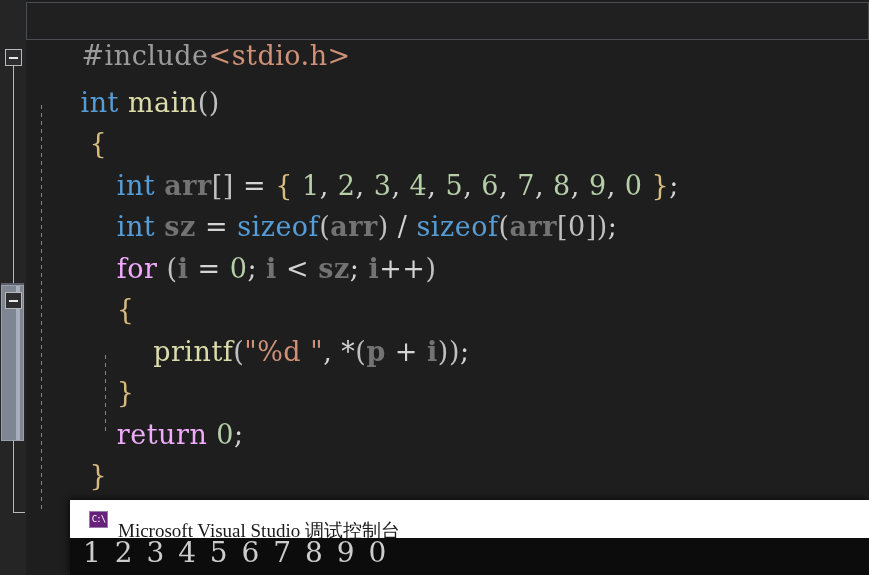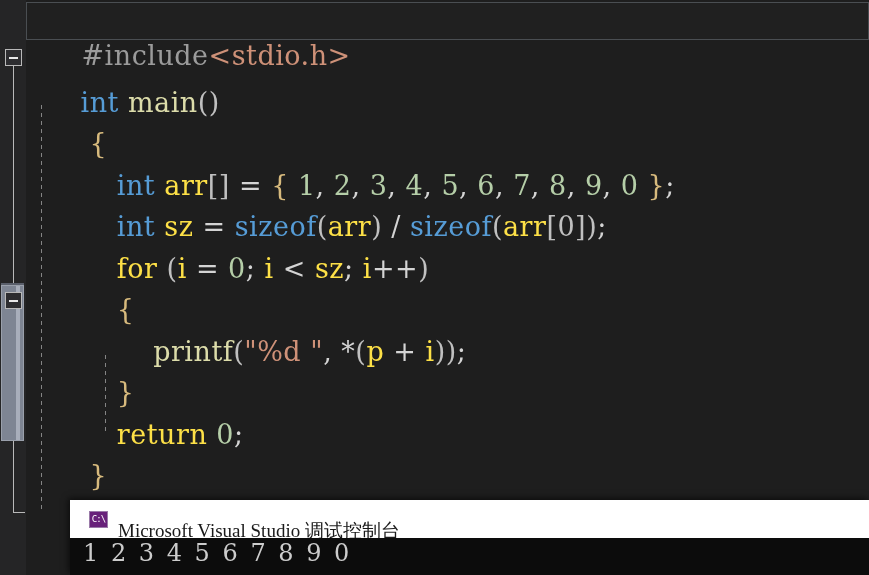--- a/index.html
+++ b/index.html
@@ -142,22 +142,22 @@
     width: 1px;
     z-index: 2;
     background: repeating-linear-gradient(
       to bottom,
       #858585 0px, #858585 4px,
       transparent 4px, transparent 8px);
   }
 
   
   .kw       { color: #569cd6; }   
-  .kwpink   { color: #fde047; }   
-  .id       { color: #fde047; }   
+  .kwpink   { color: #f0abfc; }   
+  .id       { color: #737373; font-weight: bold; }   
   .fn       { color: #dcdcaa; }   
   .num      { color: #b5cea8; }   
   .str      { color: #ce9178; }   
   .punct    { color: #d4d4d4; }   
   .brace    { color: #d7ba7d; }   
   .brace2   { color: #c0c0c0; }
   .inc      { color: #9b9b9b; }   
 
   
   #console {
@@ -199,21 +199,21 @@
     font-size: 19px;
     color: #1a1a1a;
     white-space: nowrap;
     margin-top: 23px;
   }
   #console-body {
     height: 37px;
     background: #0c0c0c;
     color: #cccccc;
     font-family: "DejaVu Serif", serif;
-    font-size: 24px;
+    font-size: 28px;
     padding-left: 13px;
     box-sizing: border-box;
     overflow: hidden;
     position: relative;
   }
   #console-out1 {
     line-height: 30px;
     white-space: pre;
     letter-spacing: 2.5px;
   }

